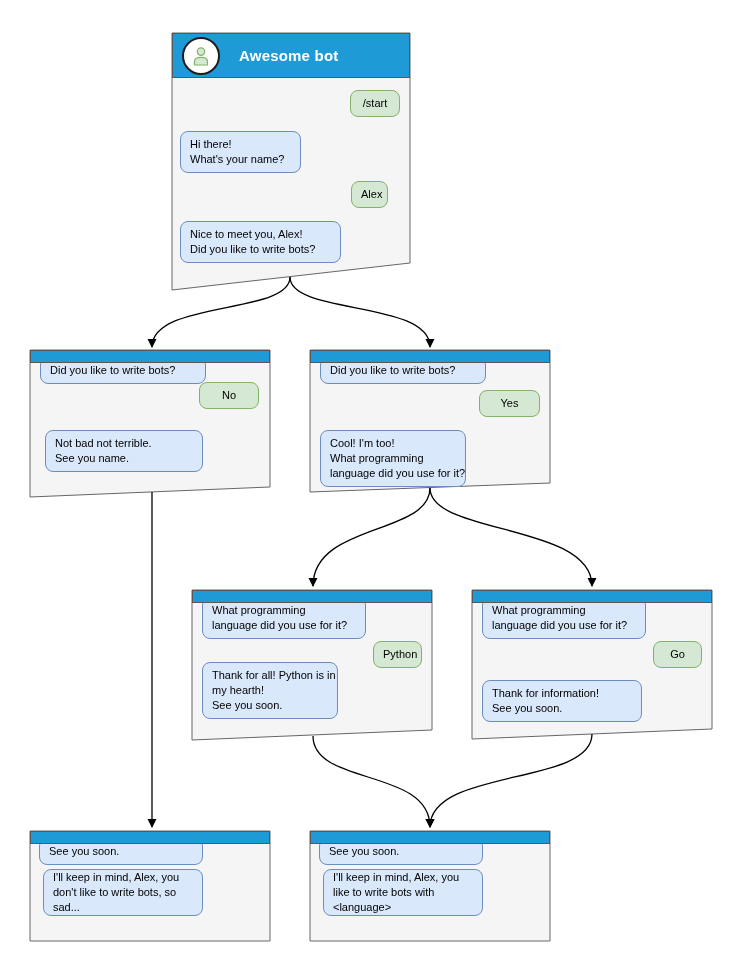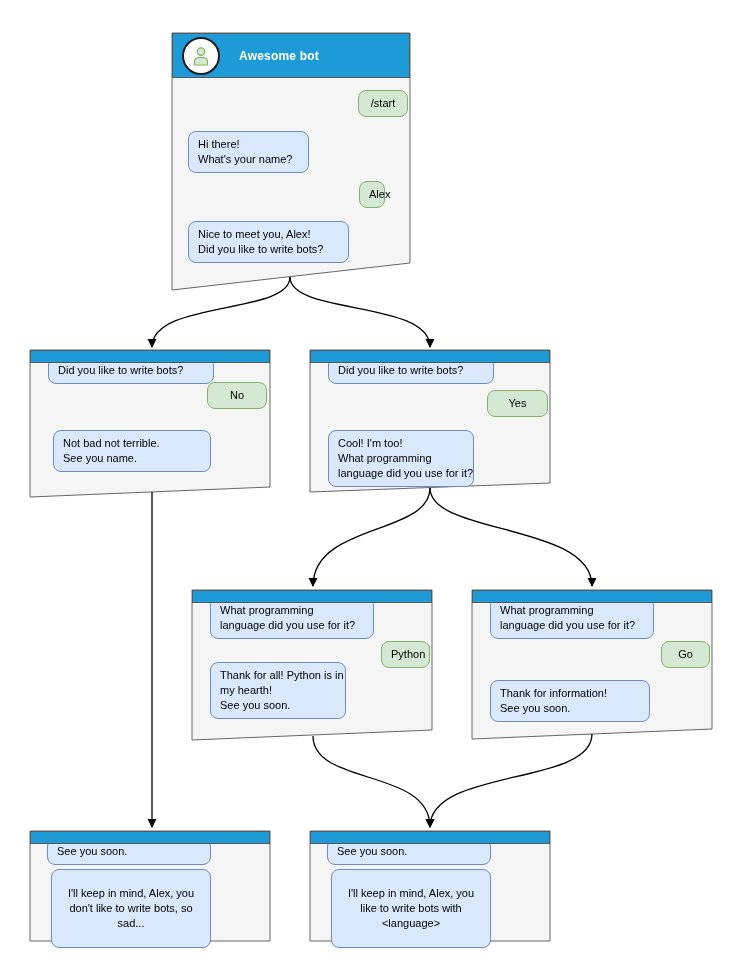--- a/index.html
+++ b/index.html
@@ -4,26 +4,26 @@
 <style>
   html,body{margin:0;padding:0;background:#ffffff;}
   .stage{position:relative;width:743px;height:971px;background:#ffffff;overflow:hidden;
          font-family:"Liberation Sans",sans-serif;}
   .canvas{position:absolute;left:0;top:0;z-index:0;}
   .win{position:absolute;z-index:1;}
   .hdr{position:absolute;background:#1e9bd7;border:1px solid #55585c;box-sizing:border-box;z-index:3;}
   .hdr-main{display:flex;align-items:center;}
   .avatar{width:38px;height:38px;border-radius:50%;background:#ffffff;border:2px solid #1d1d1d;
           margin-left:9px;display:flex;align-items:center;justify-content:center;box-sizing:border-box;}
-  .title{color:#ffffff;font-size:12px;font-weight:bold;margin-left:19px;letter-spacing:.2px;}
+  .title{color:#ffffff;font-size:15px;font-weight:bold;margin-left:19px;letter-spacing:.2px;}
   .msg{position:absolute;border-radius:8px;font-size:11px;line-height:15px;color:#000;
-       padding:5px 9px;white-space:pre;box-sizing:border-box;z-index:2;margin-left:8px;}
+       padding:5px 9px;white-space:pre;box-sizing:border-box;z-index:2;}
   .msg.blue{background:#dae8fc;border:1px solid #6c8ebf;}
   .msg.green{background:#d5e8d4;border:1px solid #82b366;text-align:center;}
-  .msg.tall{padding:16px 9px;text-align:center;}
+  .msg.tall{padding:0 9px;}
 </style>
 </head>
 <body>
 
 <div class="stage">
 
   <svg class="canvas" width="743" height="971">
     <defs>
       <marker id="arrow" markerUnits="userSpaceOnUse" markerWidth="10" markerHeight="10" refX="8" refY="4.5" orient="auto">
         <path d="M0,0 L9,4.5 L0,9 Z" fill="#000000"></path>
@@ -53,21 +53,21 @@
         <svg width="24" height="24" viewBox="0 0 24 24">
           <path d="M5.5 21 L5.5 17.3 C5.5 14.2 8.6 13.4 12 13.4 C15.4 13.4 18.5 14.2 18.5 17.3 L18.5 21 Z" fill="#d5e8d4" stroke="#82b366" stroke-width="1.2"></path>
           <circle cx="12" cy="7.6" r="3.7" fill="#d5e8d4" stroke="#82b366" stroke-width="1.2"></circle>
         </svg>
       </div>
       <span class="title">Awesome bot</span>
     </div>
     <div class="msg green" style="left:178px;top:57px;width:50px">/start</div>
     <div class="msg blue" style="left:8px;top:98px;width:121px">Hi there!
 What's your name?</div>
-    <div class="msg green" style="left:179px;top:148px;width:26px">Alex</div>
+    <div class="msg green" style="left:179px;top:148px;width:37px">Alex</div>
     <div class="msg blue" style="left:8px;top:188px;width:161px">Nice to meet you, Alex!
 Did you like to write bots?</div>
   </div>
 
   <div class="win" style="left:30px;top:350px;width:240px;height:147px">
     <div class="msg blue" style="left:10px;top:7px;width:166px">Did you like to write bots?</div>
     <div class="hdr" style="left:0;top:0;width:240px;height:13px"></div>
     <div class="msg green" style="left:169px;top:32px;width:60px">No</div>
     <div class="msg blue" style="left:15px;top:80px;width:158px">Not bad not terrible.
 See you name.</div>

